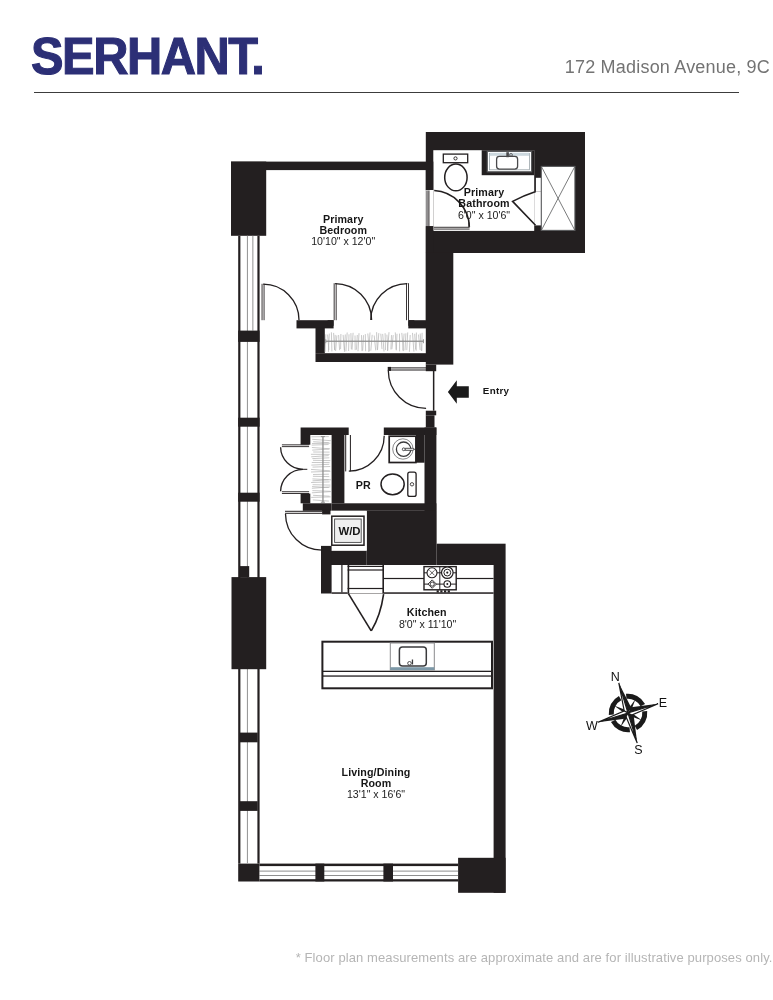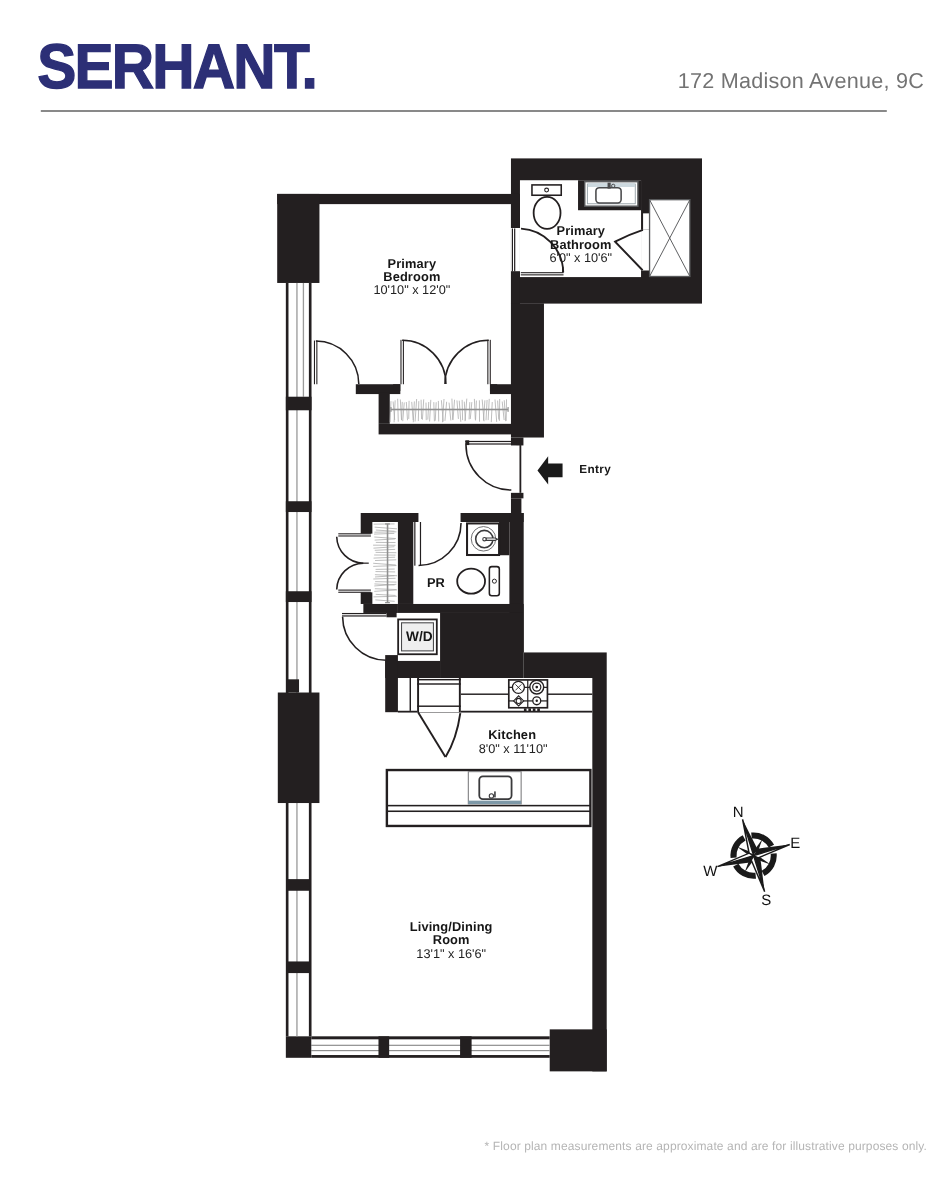--- a/index.html
+++ b/index.html
@@ -2,21 +2,21 @@
 <html><head>
 <meta charset="utf-8">
 <style>
   html,body{margin:0;padding:0;background:#ffffff;}
   #page{position:relative;width:769px;height:1000px;background:#ffffff;overflow:hidden;
         font-family:"Liberation Sans", sans-serif;padding-left:40px;}
   #logo{position:absolute;left:31px;top:25px;font-weight:bold;font-size:52.5px;
         color:#2c2f76;letter-spacing:-1.6px;-webkit-text-stroke:1.1px #2c2f76;transform:scaleX(0.93);transform-origin:left top;}
   #addr{position:absolute;right:39px;top:56.5px;font-size:18px;color:#737373;letter-spacing:0.2px;}
   #hline{position:absolute;left:34px;top:92px;width:705px;height:1px;background:#3c3c3c;}
-  #foot{position:absolute;right:36.5px;top:949.5px;font-size:10px;color:#b5b5b5;letter-spacing:0.1px;margin-left:32px;}
+  #foot{position:absolute;right:36.5px;top:949.5px;font-size:13px;color:#b5b5b5;letter-spacing:0.1px;margin-left:32px;}
   svg text{font-family:"Liberation Sans", sans-serif;}
 </style>
 </head>
 <body>
 <div id="page">
 
   <div id="logo">SERHANT.</div>
 
   <div id="addr">172 Madison Avenue, 9C</div>
 

